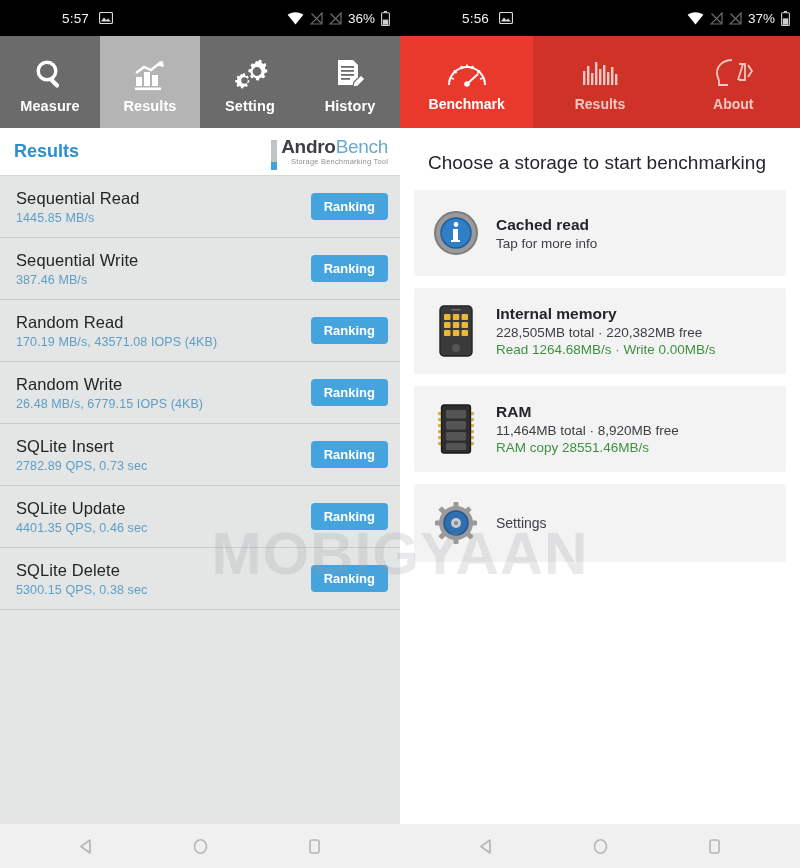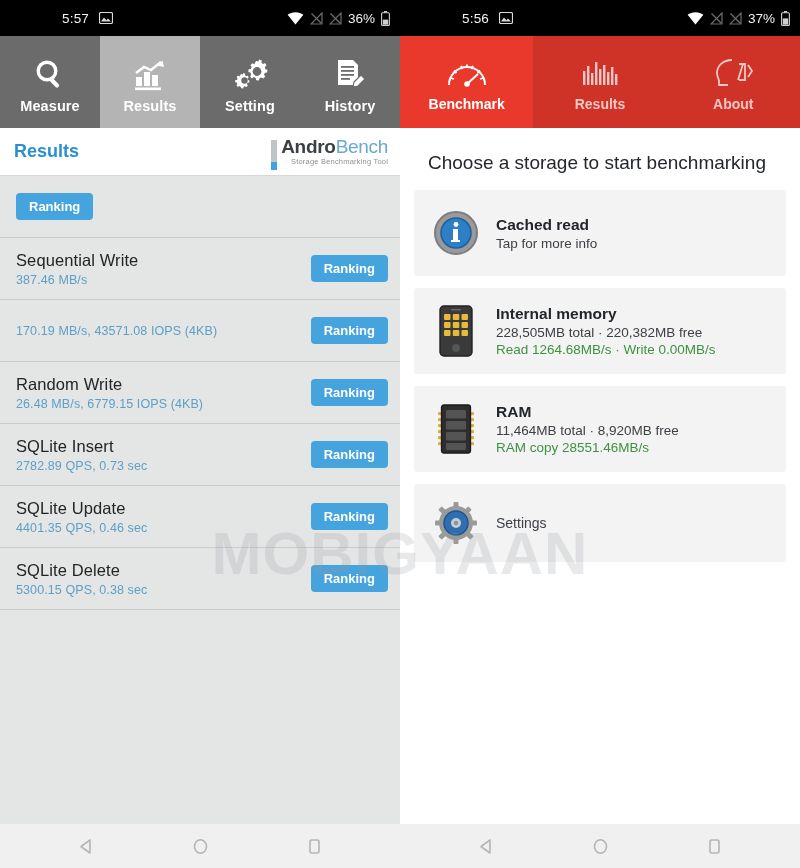--- a/index.html
+++ b/index.html
@@ -262,31 +262,36 @@
             <div class="wm-top">
               <span class="wm-andro">Andro</span><span class="wm-bench">Bench</span>
             </div>
             <div class="wm-sub">Storage Benchmarking Tool</div>
           </span>
         </div>
       </div>
 
       <div class="ab-list">
         <div class="ab-row">
+          <div class="texts">
+            <span class="rname">Sequential Read</span>
+            <span class="rval">1445.85 MB/s</span>
+          </div>
           <button class="rank-btn">Ranking</button>
         </div>
         <div class="ab-row">
           <div class="texts">
             <span class="rname">Sequential Write</span>
             <span class="rval">387.46 MB/s</span>
           </div>
           <button class="rank-btn">Ranking</button>
         </div>
         <div class="ab-row">
           <div class="texts">
+            <span class="rname">Random Read</span>
             <span class="rval">170.19 MB/s, 43571.08 IOPS (4KB)</span>
           </div>
           <button class="rank-btn">Ranking</button>
         </div>
         <div class="ab-row">
           <div class="texts">
             <span class="rname">Random Write</span>
             <span class="rval">26.48 MB/s, 6779.15 IOPS (4KB)</span>
           </div>
           <button class="rank-btn">Ranking</button>

